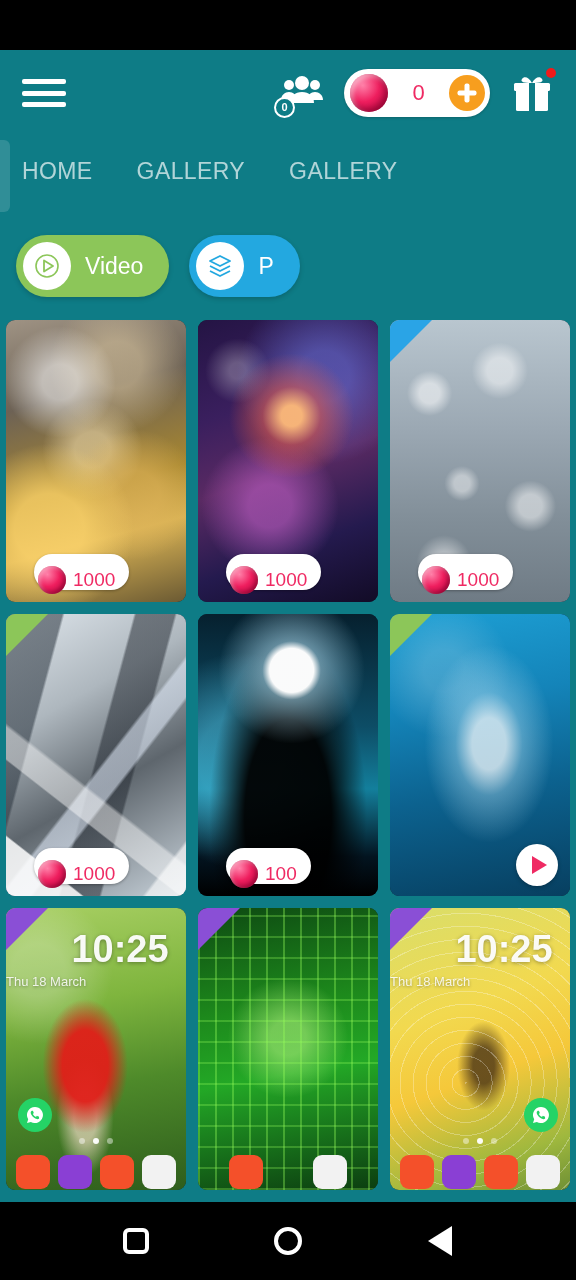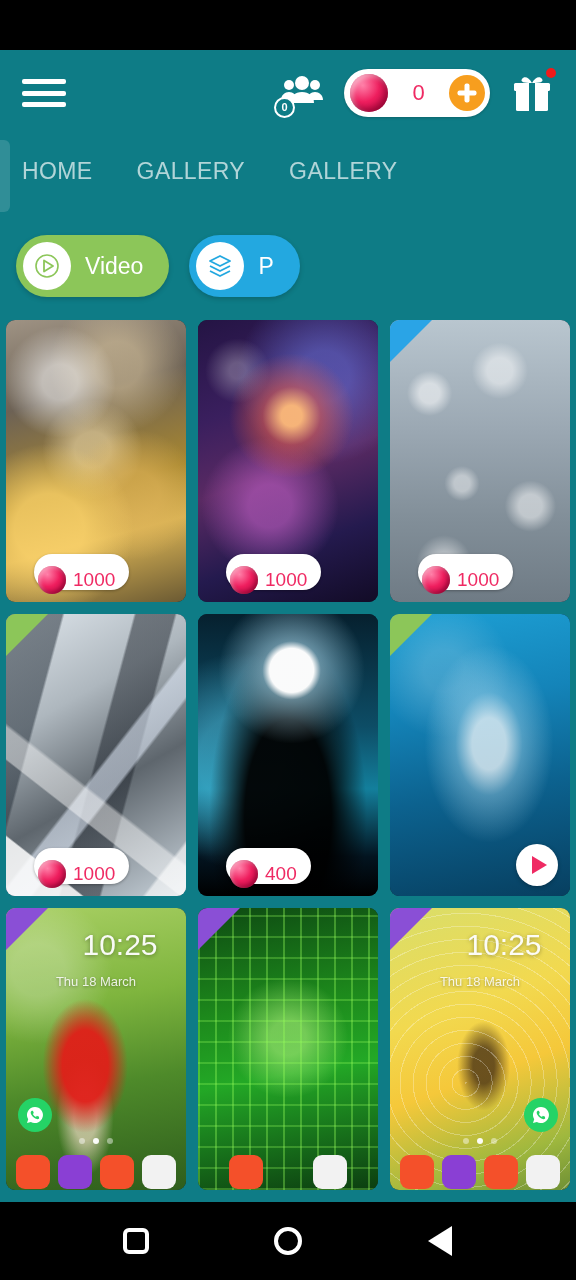--- a/index.html
+++ b/index.html
@@ -182,26 +182,26 @@
     content: ""; width: 0; height: 0; margin-left: 4px;
     border-left: 15px solid #ef2a63;
     border-top: 9px solid transparent;
     border-bottom: 9px solid transparent;
   }
 
   
   .lock { position: absolute; inset: 0; z-index: 3; }
   .lock-time {
     position: absolute; top: 20px; left: 0; right: 0; text-align: center;
-    color: rgba(255,255,255,.95); font-size: 30px; font-weight: 400;
+    color: rgba(255,255,255,.95); font-size: 38px; font-weight: 700;
     text-shadow: 0 1px 4px rgba(0,0,0,.35);
     margin-left: 48px;
   }
   .lock-date {
-    position: absolute; top: 66px; left: 0; right: 0; text-align: center;
+    position: absolute; top: 66px; left: 0; right: 0; 
     color: rgba(255,255,255,.85); font-size: 13px;
     text-shadow: 0 1px 3px rgba(0,0,0,.35);
   }
   .wa {
     position: absolute; left: 12px; bottom: 58px;
     width: 34px; height: 34px; border-radius: 50%;
     background: #25d366; display: flex; align-items: center; justify-content: center;
   }
   .wa.right { left: auto; right: 12px; }
   .dots { position: absolute; bottom: 42px; left: 0; right: 0; text-align: center; }
@@ -409,21 +409,21 @@
         <div class="price">
           <span class="gem-s"></span>
           <span class="val">1000</span>
         </div>
       </div>
 
       <div class="card">
         <div class="art art-moon"></div>
         <div class="price">
           <span class="gem-s"></span>
-          <span class="val">400</span>
+          <span class="val">100</span>
         </div>
       </div>
 
       <div class="card">
         <div class="art art-shark"></div>
         <div class="ribbon"></div>
         <div class="playbtn"></div>
       </div>
 
       <div class="card">

